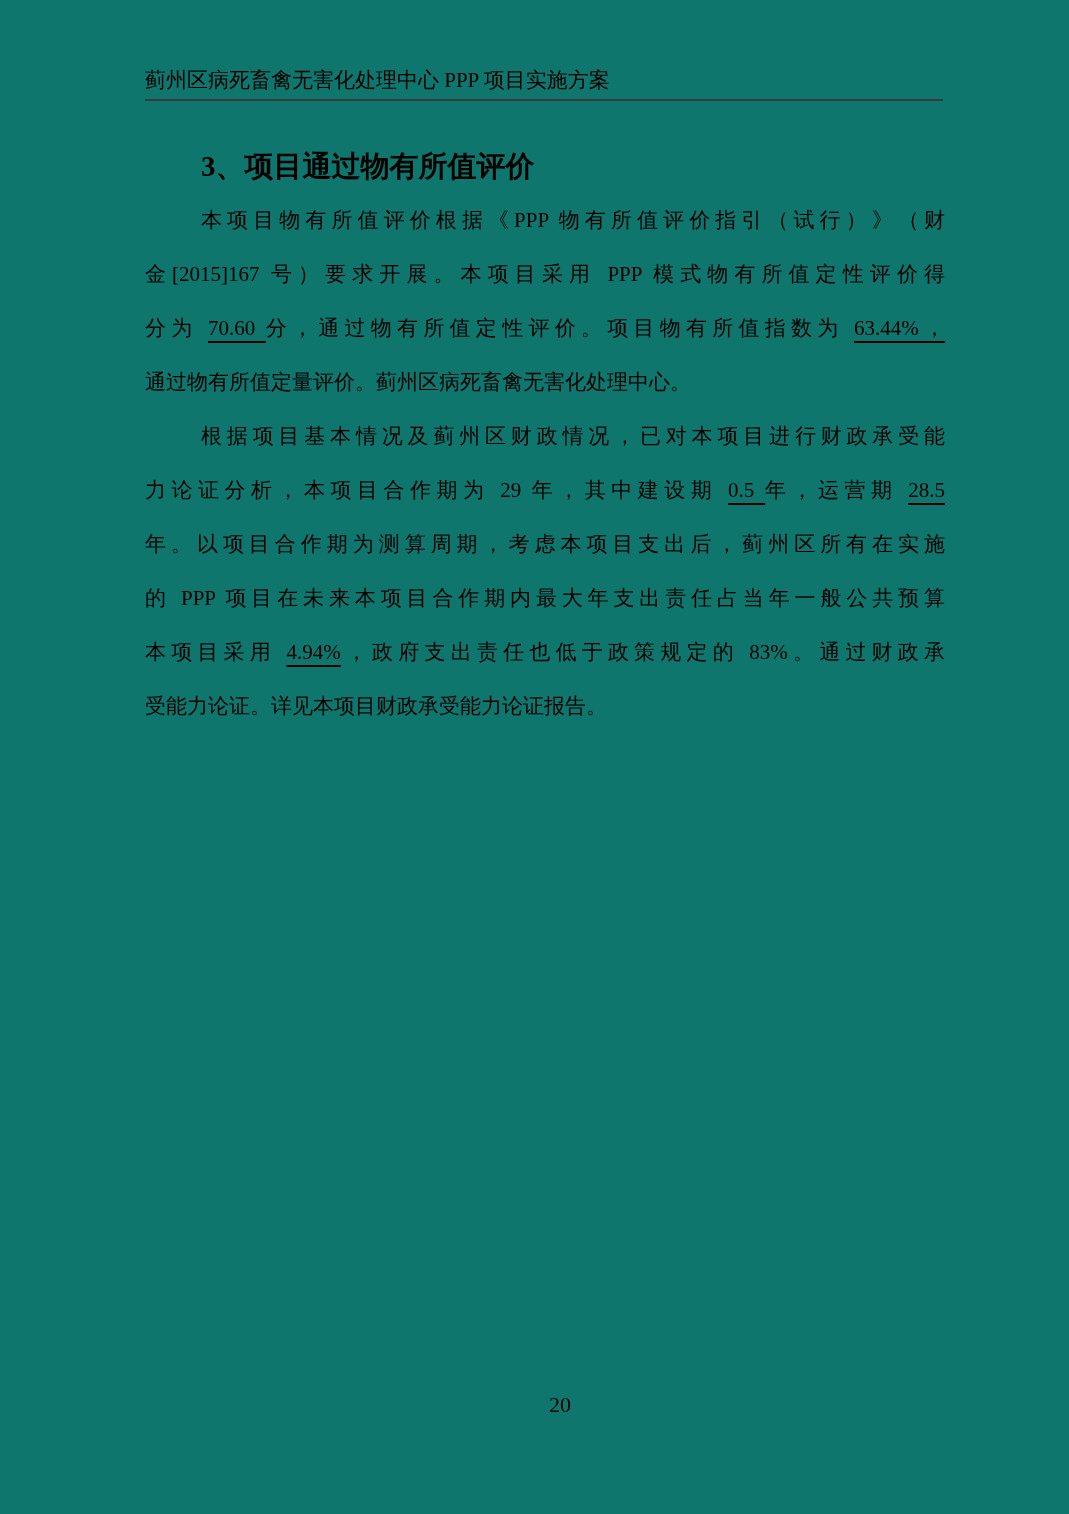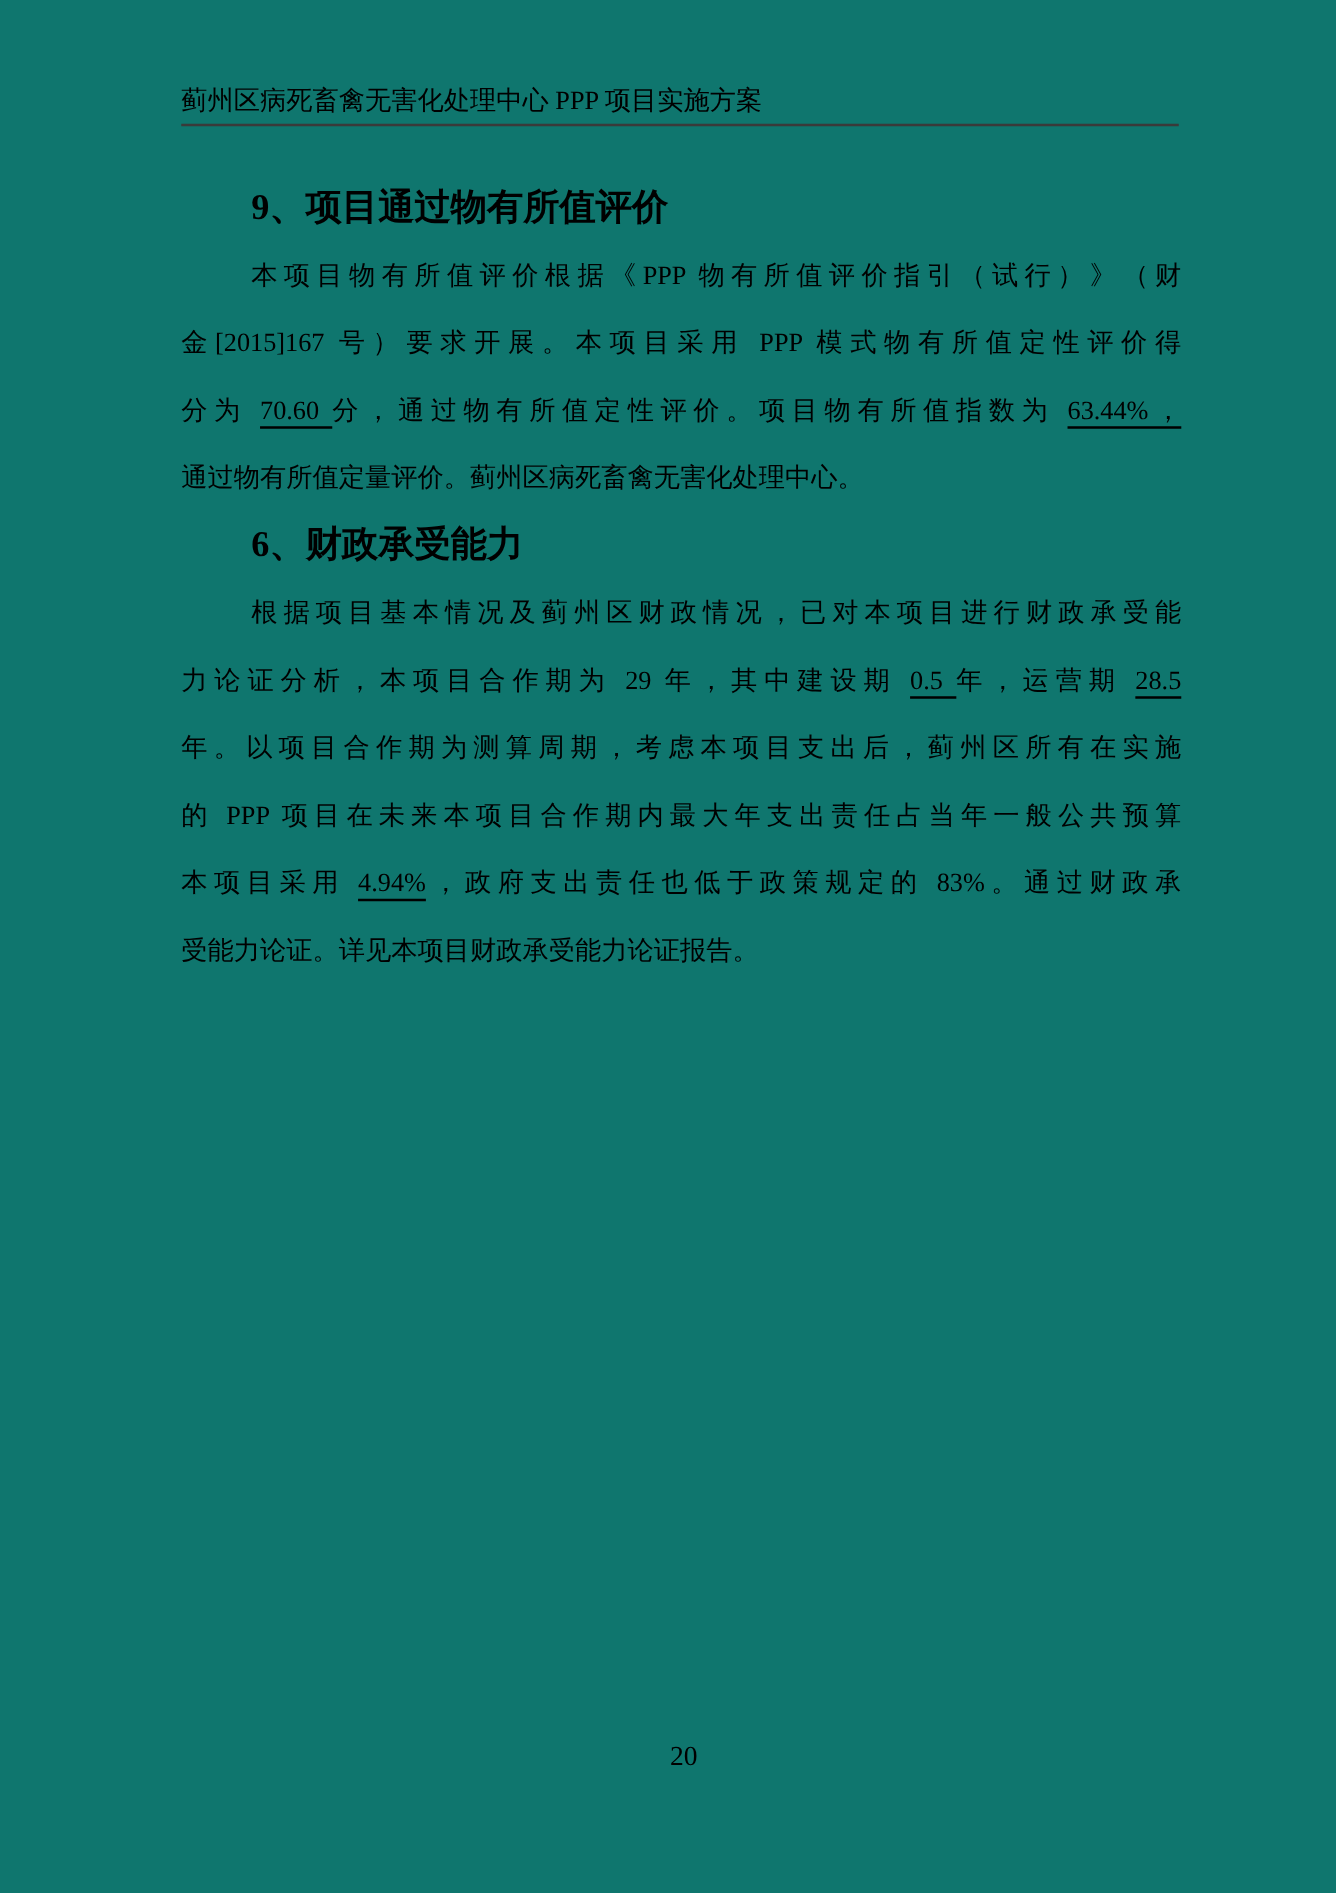--- a/index.html
+++ b/index.html
@@ -51,51 +51,50 @@
     text-align-last: justify;
     text-justify: inter-character;
   }
   .u {
     text-decoration: underline;
     text-decoration-thickness: 2px;
     text-underline-offset: 6px;
   }
   .page-footer {
     position: absolute;
-    left: 147px;
+    left: 160px;
     top: 1390px;
     width: 800px;
     text-align: center;
     font-size: 22px;
     line-height: 30px;
   }
 </style>
 </head>
 <body>
 
 <div class="page">
 
   <div class="page-header">
     <span>蓟州区病死畜禽无害化处理中心 PPP 项目实施方案</span>
   </div>
 
   <div class="content">
 
     <div>
-      <div class="line heading">9、项目通过物有所值评价</div>
+      <div class="line heading">3、项目通过物有所值评价</div>
       <div>
           <div class="line indent fill"><span>本项目物有所值评价根据《PPP 物有所值评价指引（试行）》（财</span></div>
           <div class="line fill"><span>金[2015]167 号）要求开展。本项目采用 PPP 模式物有所值定性评价得</span></div>
           <div class="line fill"><span>分为 </span><span class="u">70.60 </span><span>分，通过物有所值定性评价。项目物有所值指数为 </span><span class="u">63.44%，</span></div>
           <div class="line"><span>通过物有所值定量评价。蓟州区病死畜禽无害化处理中心。</span></div>
         </div>
     </div>
 
     <div>
-      <div class="line heading">6、财政承受能力</div>
       <div>
           <div class="line indent fill"><span>根据项目基本情况及蓟州区财政情况，已对本项目进行财政承受能</span></div>
           <div class="line fill"><span>力论证分析，本项目合作期为 29 年，其中建设期 </span><span class="u">0.5 </span><span>年，运营期 </span><span class="u">28.5</span></div>
           <div class="line fill"><span>年。以项目合作期为测算周期，考虑本项目支出后，蓟州区所有在实施</span></div>
           <div class="line fill"><span>的 PPP 项目在未来本项目合作期内最大年支出责任占当年一般公共预算</span></div>
           <div class="line fill"><span>本项目采用 </span><span class="u">4.94%</span><span>，政府支出责任也低于政策规定的 83%。通过财政承</span></div>
           <div class="line"><span>受能力论证。详见本项目财政承受能力论证报告。</span></div>
         </div>
     </div>
 

